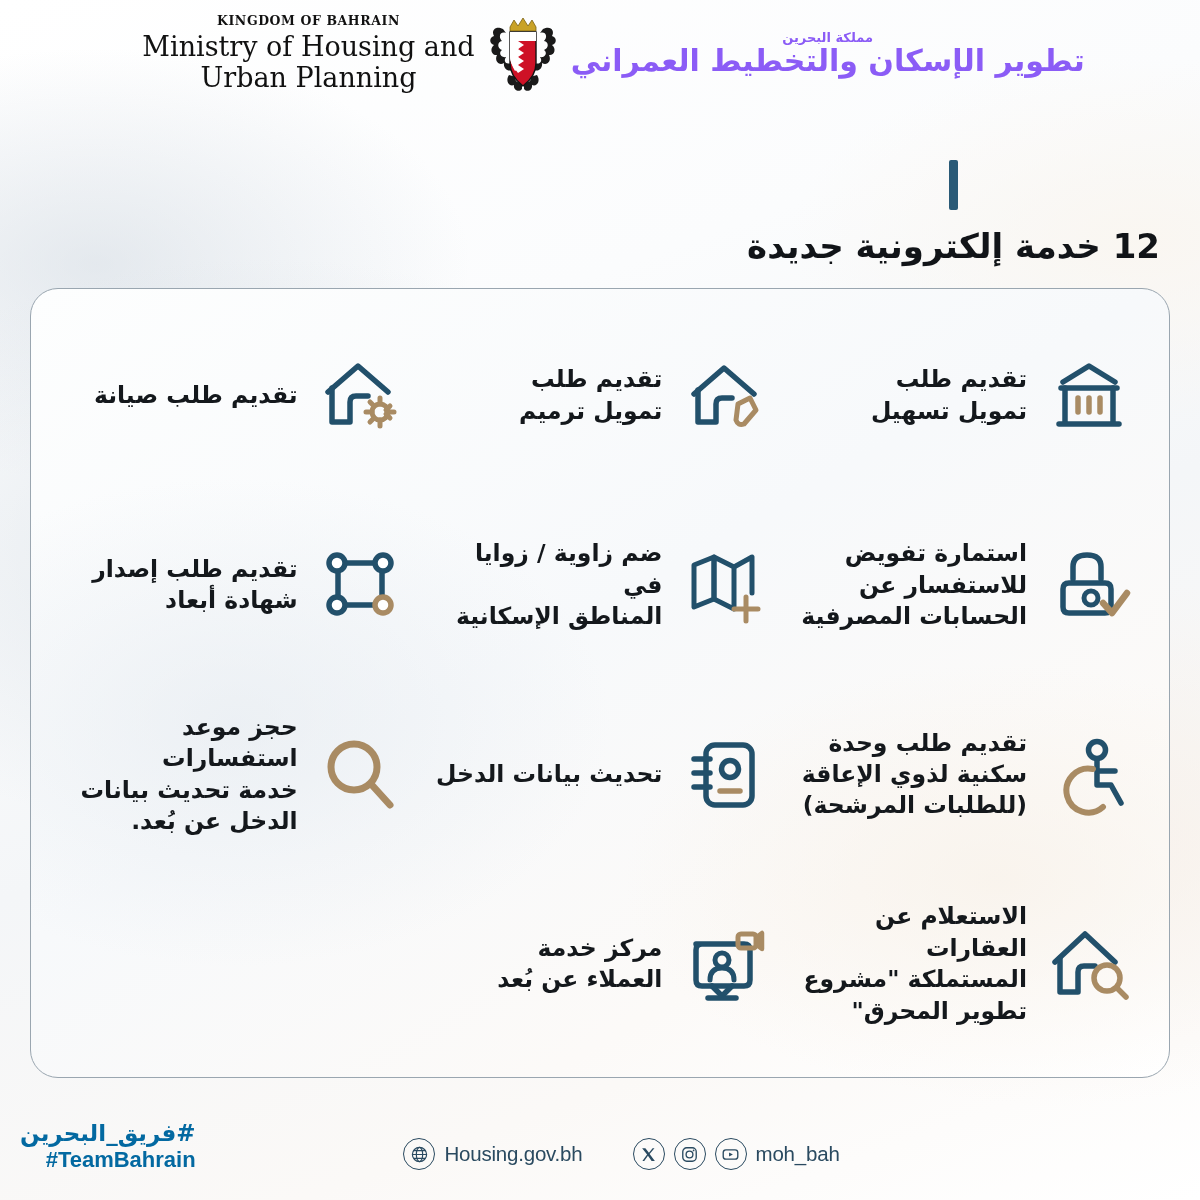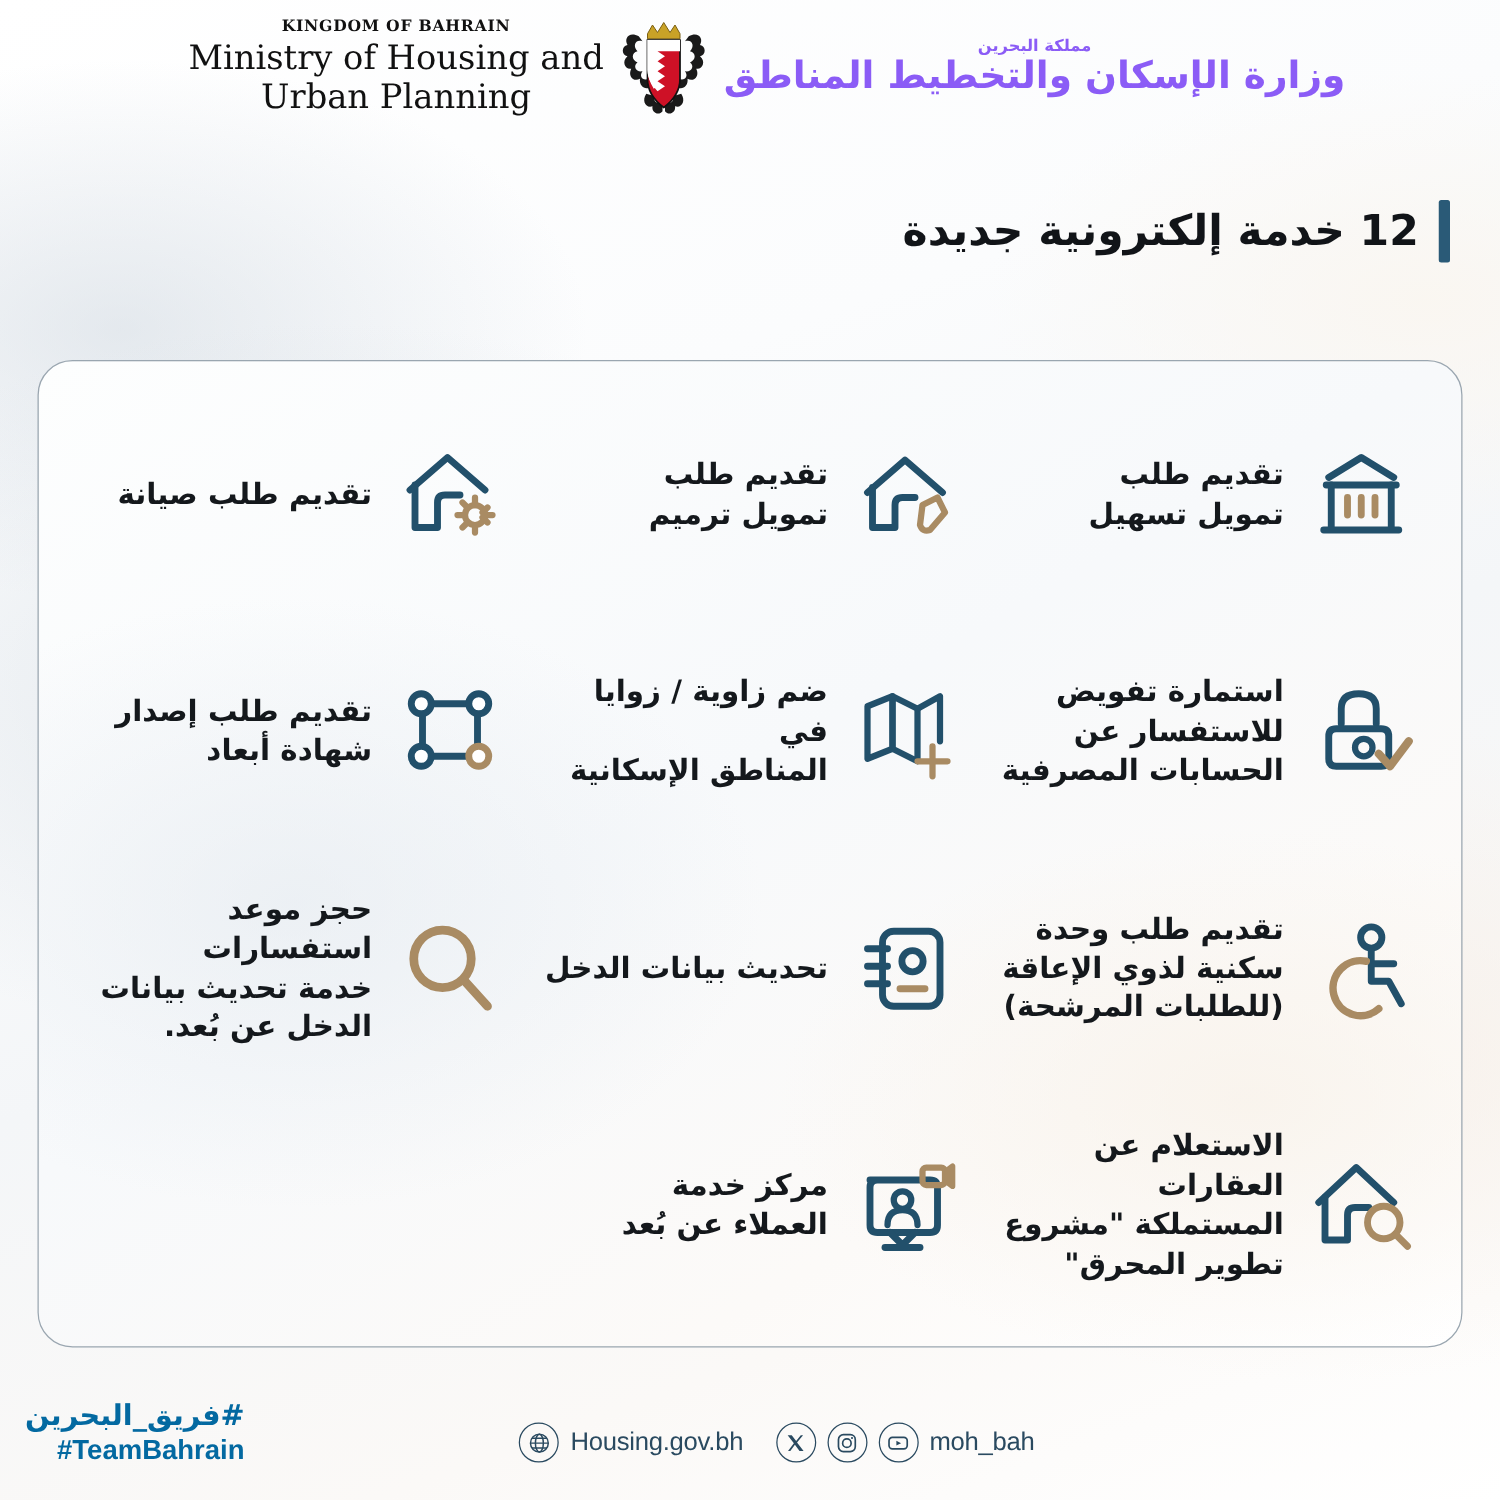--- a/index.html
+++ b/index.html
@@ -66,20 +66,21 @@
 
   
   .title-row {
     position: absolute;
     top: 160px;
     right: 40px;
     display: flex;
     align-items: center;
     gap: 16px;
     direction: rtl;
+    flex-direction: column;
   }
   .title-bar {
     width: 9px;
     height: 50px;
     background: #2A5A77;
     border-radius: 2px;
     flex: 0 0 auto;
   }
   .title-text {
     font-size: 34px;
@@ -153,20 +154,21 @@
     direction: ltr; font-family: "Liberation Sans", sans-serif;
   }
 
   .social {
     position: absolute;
     left: 0; right: 0;
     bottom: 30px;
     display: flex;
     align-items: center;
     justify-content: center;
+    gap: 12px;
     direction: ltr;
     padding-left: 43px;
   }
   .social-grp { display: flex; align-items: center; gap: 9px; }
   .social-txt {
     font-size: 20.5px;
     color: #2A4A60;
     font-family: "Liberation Sans", sans-serif;
     letter-spacing: -0.2px;
   }
@@ -208,21 +210,21 @@
       <path d="M25 21 L51 21 L51 52 C51 64 42 72 38 75 C34 72 25 64 25 52 Z" fill="#CE1126" stroke="#111" stroke-width="1.4"></path>
       <path d="M25 21 L51 21 L51 30 L33 30 L39 34 L33 38 L39 42 L33 46 L39 50 L33 54 L39 58 L33 62
                C29 57 25 52 25 45 Z" fill="#ffffff" stroke="none"></path>
       <path d="M25 21 L34 21 L34 28 L31 30 L34 32 L31 35 L34 37 L31 40 L34 42 L31 45 L34 47 L31 50 L34 52
                L31 55 L34 57 L30 60 C27 55 25 50 25 45 Z" fill="#ffffff"></path>
     </svg>
   </span>
 
   <div class="logo-ar">
     <span class="kb-ar">مملكة البحرين</span>
-    <span class="mn-ar">وزارة الإسكان والتخطيط المناطق</span>
+    <span class="mn-ar">تطوير الإسكان والتخطيط العمراني</span>
   </div>
 </div>
 
 <div class="title-row">
   <span class="title-bar"></span>
   <span class="title-text">12 خدمة إلكترونية جديدة</span>
 </div>
 
 <div class="card">
 

